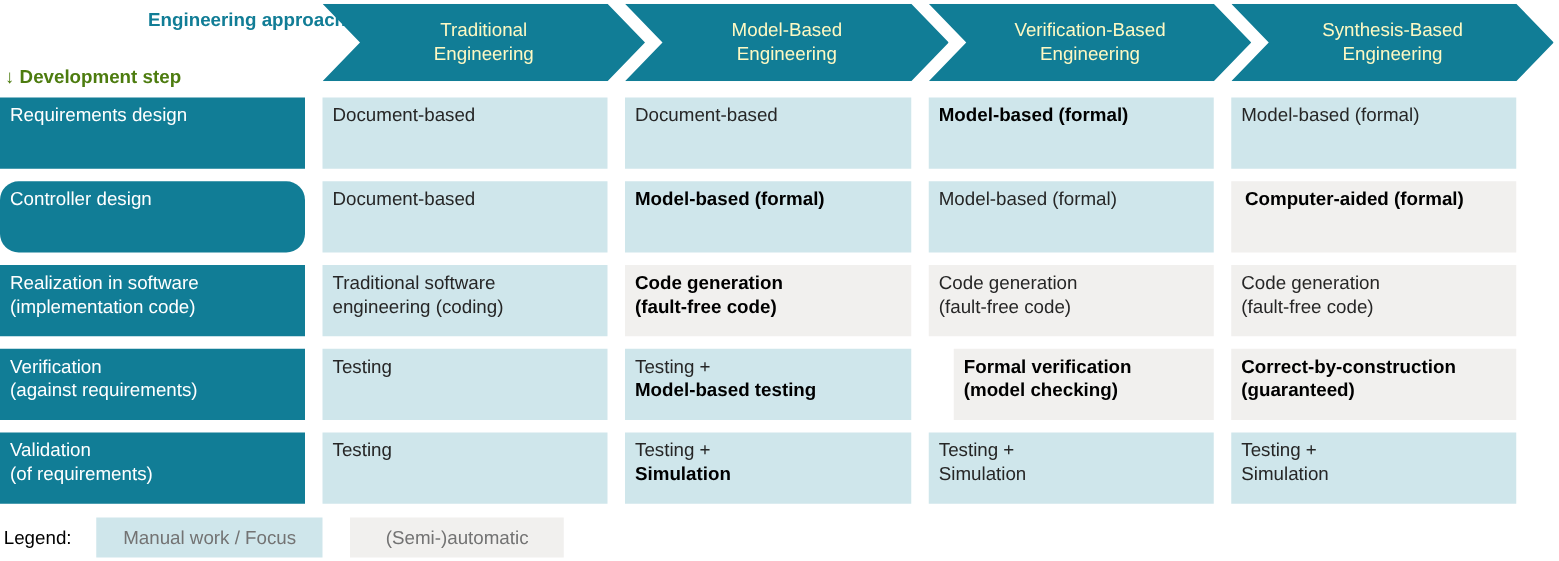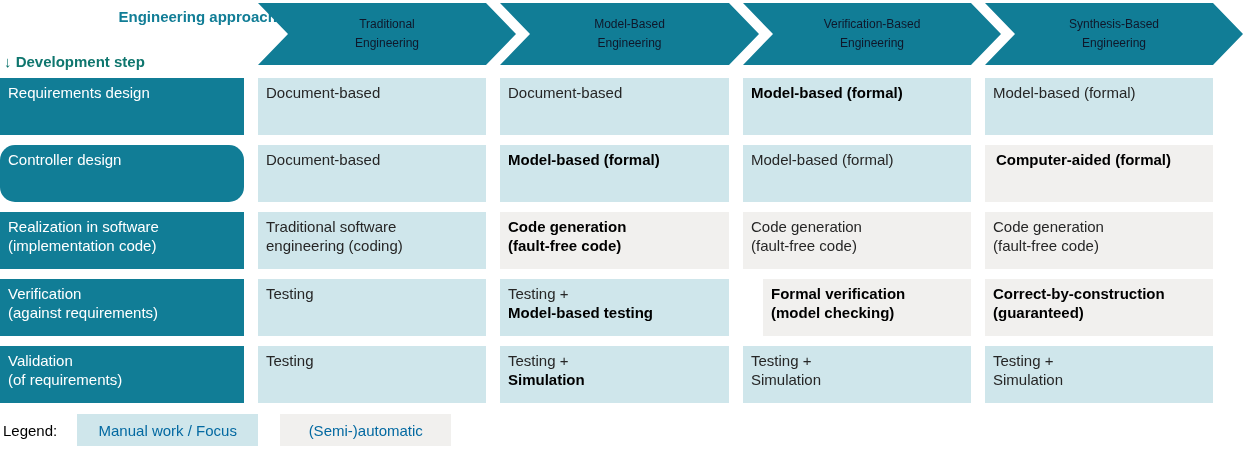--- a/index.html
+++ b/index.html
@@ -14,22 +14,22 @@
     position:absolute;left:0;top:8px;width:256px;
     text-align:right;font-size:15px;font-weight:bold;margin-left:40px;
   }
   .step-label{
     position:absolute;left:4px;top:53px;
     font-size:15px;font-weight:bold;
   }
   .chevrons{position:absolute;left:0;top:3px;height:62px;width:1247px;}
   .chev{
     position:absolute;top:0;height:62px;
-    color:#0f172a;display:flex;align-items:center;justify-content:center;
-    text-align:center;font-size:12px;line-height:19px;white-space:pre-line;
+    color:#fef9c3;display:flex;align-items:center;justify-content:center;
+    text-align:center;font-size:15px;line-height:19px;white-space:pre-line;
     clip-path:polygon(0 0, calc(100% - 30px) 0, 100% 50%, calc(100% - 30px) 100%, 0 100%, 30px 50%);
   }
   .grid{
     position:absolute;left:0;top:78px;width:1213px;
     display:grid;
     grid-template-columns:244px 228px 229px 228px 228px;
     grid-auto-rows:57px;
     column-gap:14px;row-gap:10px;
   }
   .rowlabel{
@@ -42,31 +42,31 @@
   }
   .cell span{display:block;}
   .cell span.bold{font-weight:bold;color:#000;}
   .legend{
     position:absolute;left:3px;top:414px;height:32px;
     display:flex;align-items:center;font-size:15px;color:#000;
   }
   .legend-label{margin-right:20px;}
   .legend-box{
     height:32px;display:flex;align-items:center;justify-content:center;
-    font-size:15px;color:#0369a1;margin-right:22px;
+    font-size:15px;color:#737373;margin-right:22px;
   }
 </style>
 </head>
 <body>
 
 <div class="canvas">
 
   <div class="approach-label" style="color: rgb(17, 125, 150);">Engineering approach →</div>
 
-  <div class="step-label" style="color: #0f766e;">↓ Development step</div>
+  <div class="step-label" style="color: #4d7c0f;">↓ Development step</div>
 
   <div class="chevrons" id="chevrons">
       <div class="chev" style="left: 258px; width: 258px; background: rgb(17, 125, 150);"><span>Traditional
 Engineering</span></div>
       <div class="chev" style="left: 500px; width: 259px; background: rgb(17, 125, 150); text-align: center;"><span>Model-Based
 Engineering</span></div>
       <div class="chev" style="left: 743px; width: 258px; background: rgb(17, 125, 150);"><span>Verification-Based
 Engineering</span></div>
       <div class="chev" style="left: 985px; width: 258px; background: rgb(17, 125, 150);"><span>Synthesis-Based
 Engineering</span></div>

